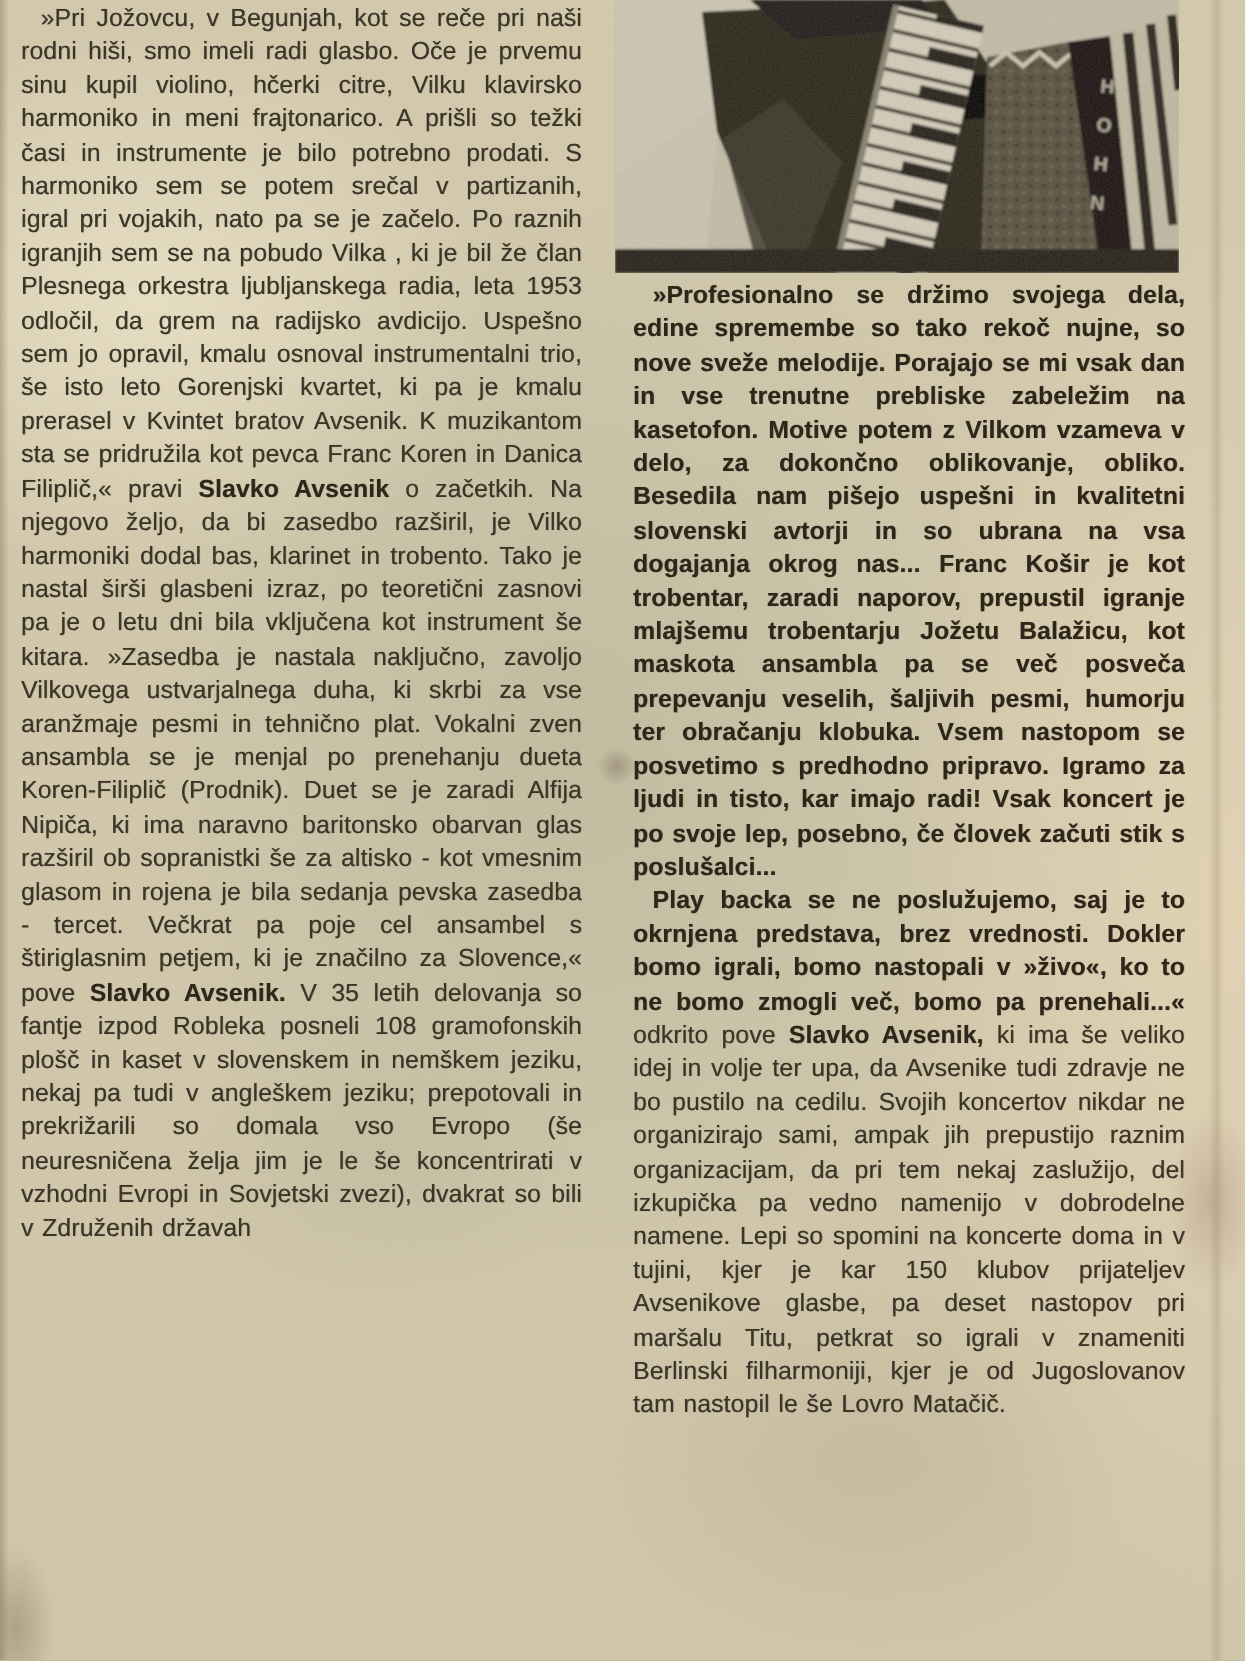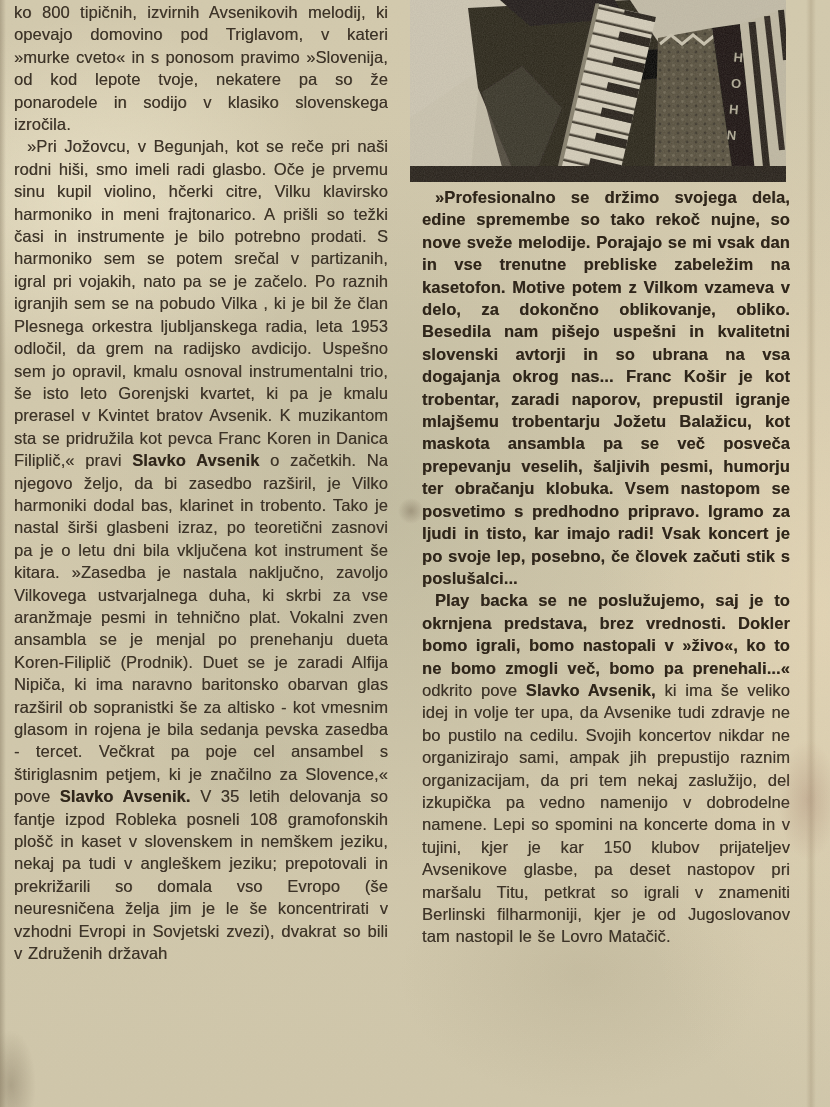--- a/index.html
+++ b/index.html
@@ -39,21 +39,20 @@
   .photo{position:absolute; left:410px; top:0; width:376px; height:182px; margin:0;
     overflow:hidden; background:#c9c2ae;}
   .photo svg{display:block;}
 </style>
 </head>
 <body>
 
 <div class="page">
 
   <div class="left-col col">
-      <p><span>ko 800 tipičnih, izvirnih Avsenikovih melodij, ki opevajo domovino pod Triglavom, v kateri »murke cveto« in s ponosom pravimo »Slovenija, od kod lepote tvoje, nekatere pa so že ponarodele in sodijo v klasiko slovenskega izročila.</span></p>
       <p class="indent"><span>»Pri Jožovcu, v Begunjah, kot se reče pri naši rodni hiši, smo imeli radi glasbo. Oče je prvemu sinu kupil violino, hčerki citre, Vilku klavirsko harmoniko in meni frajtonarico. A prišli so težki časi in instrumente je bilo potrebno prodati. S harmoniko sem se potem srečal v partizanih, igral pri vojakih, nato pa se je začelo. Po raznih igranjih sem se na pobudo Vilka , ki je bil že član Plesnega orkestra ljubljanskega radia, leta 1953 odločil, da grem na radijsko avdicijo. Uspešno sem jo opravil, kmalu osnoval instrumentalni trio, še isto leto Gorenjski kvartet, ki pa je kmalu prerasel v Kvintet bratov Avsenik. K muzikantom sta se pridružila kot pevca Franc Koren in Danica Filiplič,« pravi </span><span class="b">Slavko Avsenik</span><span> o začetkih. Na njegovo željo, da bi zasedbo razširil, je Vilko harmoniki dodal bas, klarinet in trobento. Tako je nastal širši glasbeni izraz, po teoretični zasnovi pa je o letu dni bila vključena kot instrument še kitara. »Zasedba je nastala naključno, zavoljo Vilkovega ustvarjalnega duha, ki skrbi za vse aranžmaje pesmi in tehnično plat. Vokalni zven ansambla se je menjal po prenehanju dueta Koren-Filiplič (Prodnik). Duet se je zaradi Alfija Nipiča, ki ima naravno baritonsko obarvan glas razširil ob sopranistki še za altisko - kot vmesnim glasom in rojena je bila sedanja pevska zasedba - tercet. Večkrat pa poje cel ansambel s štiriglasnim petjem, ki je značilno za Slovence,« pove </span><span class="b">Slavko Avsenik.</span><span> V 35 letih delovanja so fantje izpod Robleka posneli 108 gramofonskih plošč in kaset v slovenskem in nemškem jeziku, nekaj pa tudi v angleškem jeziku; prepotovali in prekrižarili so domala vso Evropo (še neuresničena želja jim je le še koncentrirati v vzhodni Evropi in Sovjetski zvezi), dvakrat so bili v Združenih državah</span></p>
     </div>
 
   <figure class="photo">
     <svg width="376" height="182" viewBox="0 0 376 182" xmlns="http://www.w3.org/2000/svg">
       <defs>
         <filter id="soft">
             <feGaussianBlur stdDeviation="0.6"></feGaussianBlur>
           </filter>
         <filter id="noise">

